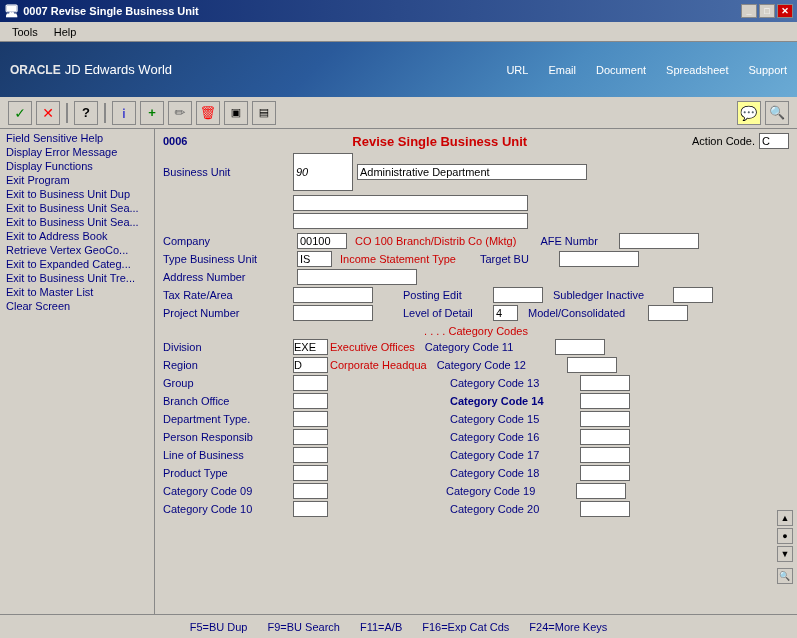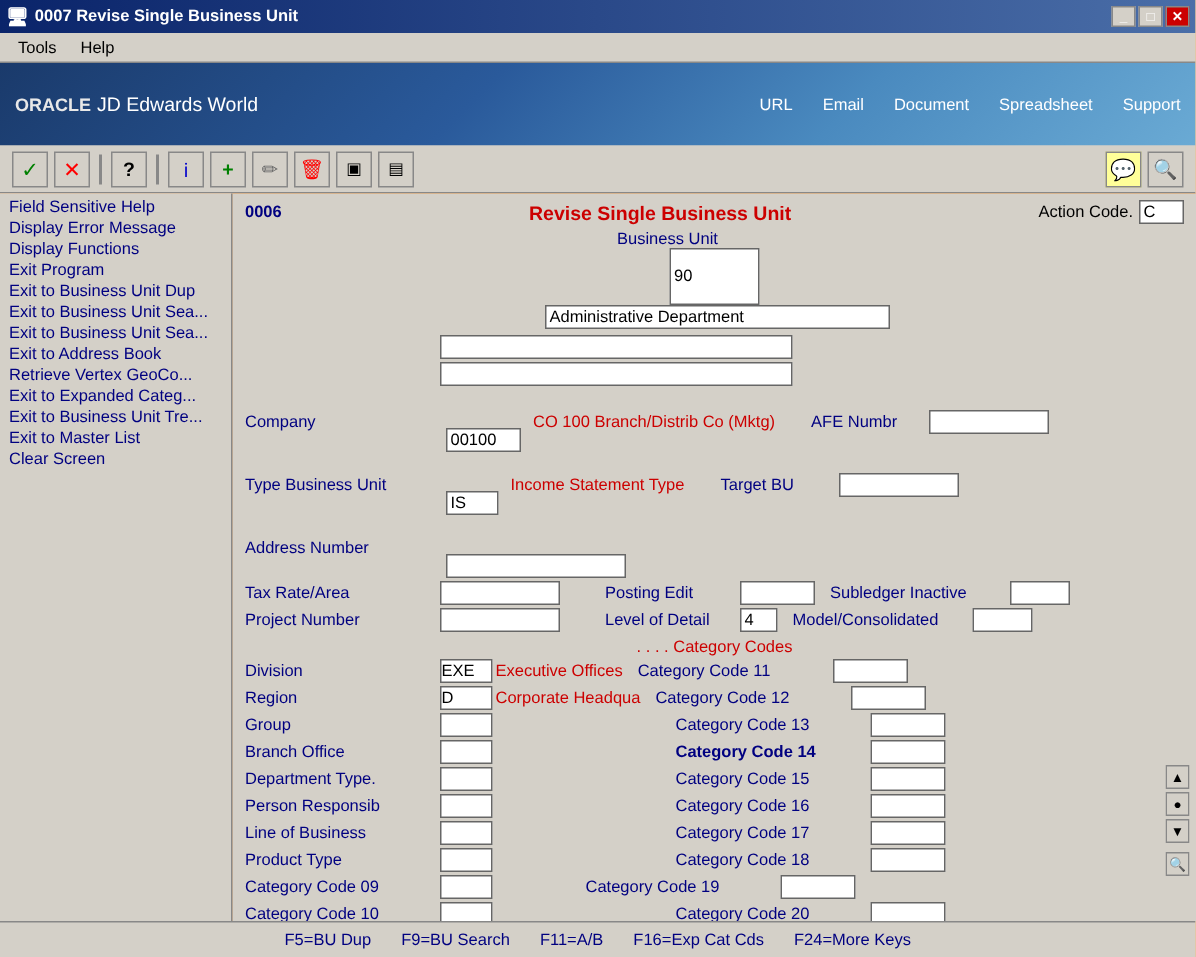--- a/index.html
+++ b/index.html
@@ -165,36 +165,36 @@
       right: 4px;
       bottom: 60px;
       display: flex;
       flex-direction: column;
       gap: 2px;
     }
     .scroll-btn { width: 16px; height: 16px; background: #d4d0c8; border: 1px solid #888; display: flex; align-items: center; justify-content: center; font-size: 9px; cursor: pointer; }
 
     .company-row { display: flex; align-items: center; gap: 4px; margin-bottom: 2px; }
     .company-label { min-width: 130px; color: #000080; }
-    .company-input { background: white; border: 1px solid #666; height: 16px; width: 50px; font-size: 11px; padding: 0 2px; margin-top: 24px; }
+    .company-input { background: white; border: 1px solid #666; height: 16px; width: 50px; font-size: 11px; padding: 0 2px; }
     .company-desc { color: #cc0000; margin-left: 4px; font-size: 11px; }
     .afe-label { margin-left: 20px; min-width: 75px; color: #000080; }
     .afe-input { background: white; border: 1px solid #666; height: 16px; width: 80px; font-size: 11px; }
 
     .posting-row { display: flex; align-items: center; margin-bottom: 2px; }
     .posting-label { min-width: 130px; color: #000080; }
     .posting-input { background: white; border: 1px solid #666; height: 16px; width: 80px; font-size: 11px; }
     .subledger-input { background: white; border: 1px solid #666; height: 16px; width: 40px; font-size: 11px; }
 
     .detail-row { display: flex; align-items: center; margin-bottom: 2px; }
     .detail-label { min-width: 130px; color: #000080; }
     .detail-input { background: white; border: 1px solid #666; height: 16px; width: 80px; font-size: 11px; padding: 0 2px; }
 
-    .bu-input-row { display: flex; align-items: center; margin-bottom: 4px; flex-direction: column; }
-    .bu-num-input { background: white; border: 1px solid #666; height: 16px; width: 60px; font-size: 11px; padding: 18px 2px; }
+    .bu-input-row { display: flex; align-items: center; margin-bottom: 4px; }
+    .bu-num-input { background: white; border: 1px solid #666; height: 16px; width: 60px; font-size: 11px; padding: 18px 2px; font-style: italic; }
     .bu-name-input { background: white; border: 1px solid #666; height: 16px; width: 230px; font-size: 11px; padding: 0 2px; margin-left: 4px; }
   </style>
 </head>
 <body>
 
 <div id="title-bar">
   <div class="title-left">
     <span style="color:white; font-size:12px;">🖥</span>
     <span>0007   Revise Single Business Unit</span>
   </div>
@@ -378,21 +378,21 @@
       <span class="cat-label">Product Type</span>
       <input class="cat-input" type="text" value="" style="">
       <span class="cat-value"></span>
       <span class="cat-right-label" style="margin-left:120px;">Category Code 18</span>
       <input class="cat-right-input" type="text" value="" style="">
     </div>
         <div class="cat-row">
       <span class="cat-label">Category Code 09</span>
       <input class="cat-input" type="text" value="" style="">
       <span class="cat-value"></span>
-      <span class="cat-right-label" style="margin-left:60px;">Category Code 19</span>
+      <span class="cat-right-label" style="margin-left:116px;">Category Code 19</span>
       <input class="cat-right-input" type="text" value="" style="">
     </div>
         <div class="cat-row">
       <span class="cat-label">Category Code 10</span>
       <input class="cat-input" type="text" value="" style="">
       <span class="cat-value"></span>
       <span class="cat-right-label" style="margin-left:120px;">Category Code 20</span>
       <input class="cat-right-input" type="text" value="" style="">
     </div>
       </div>

